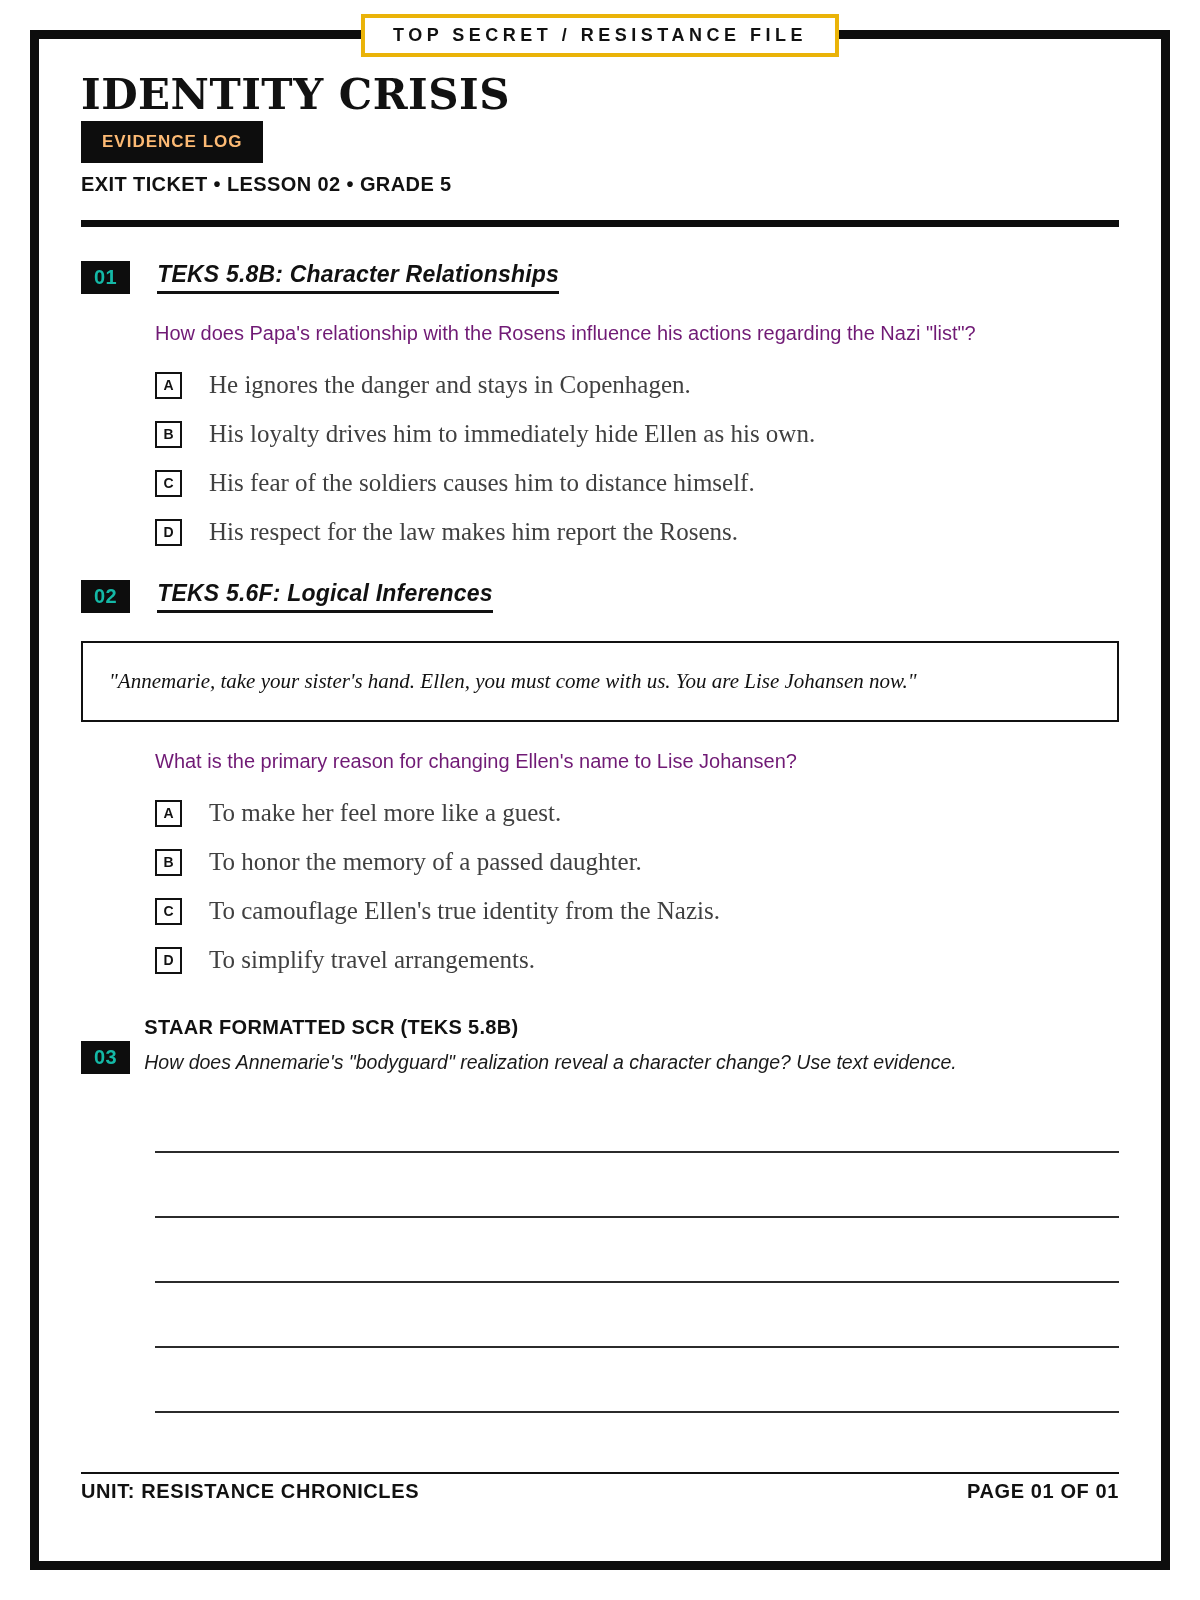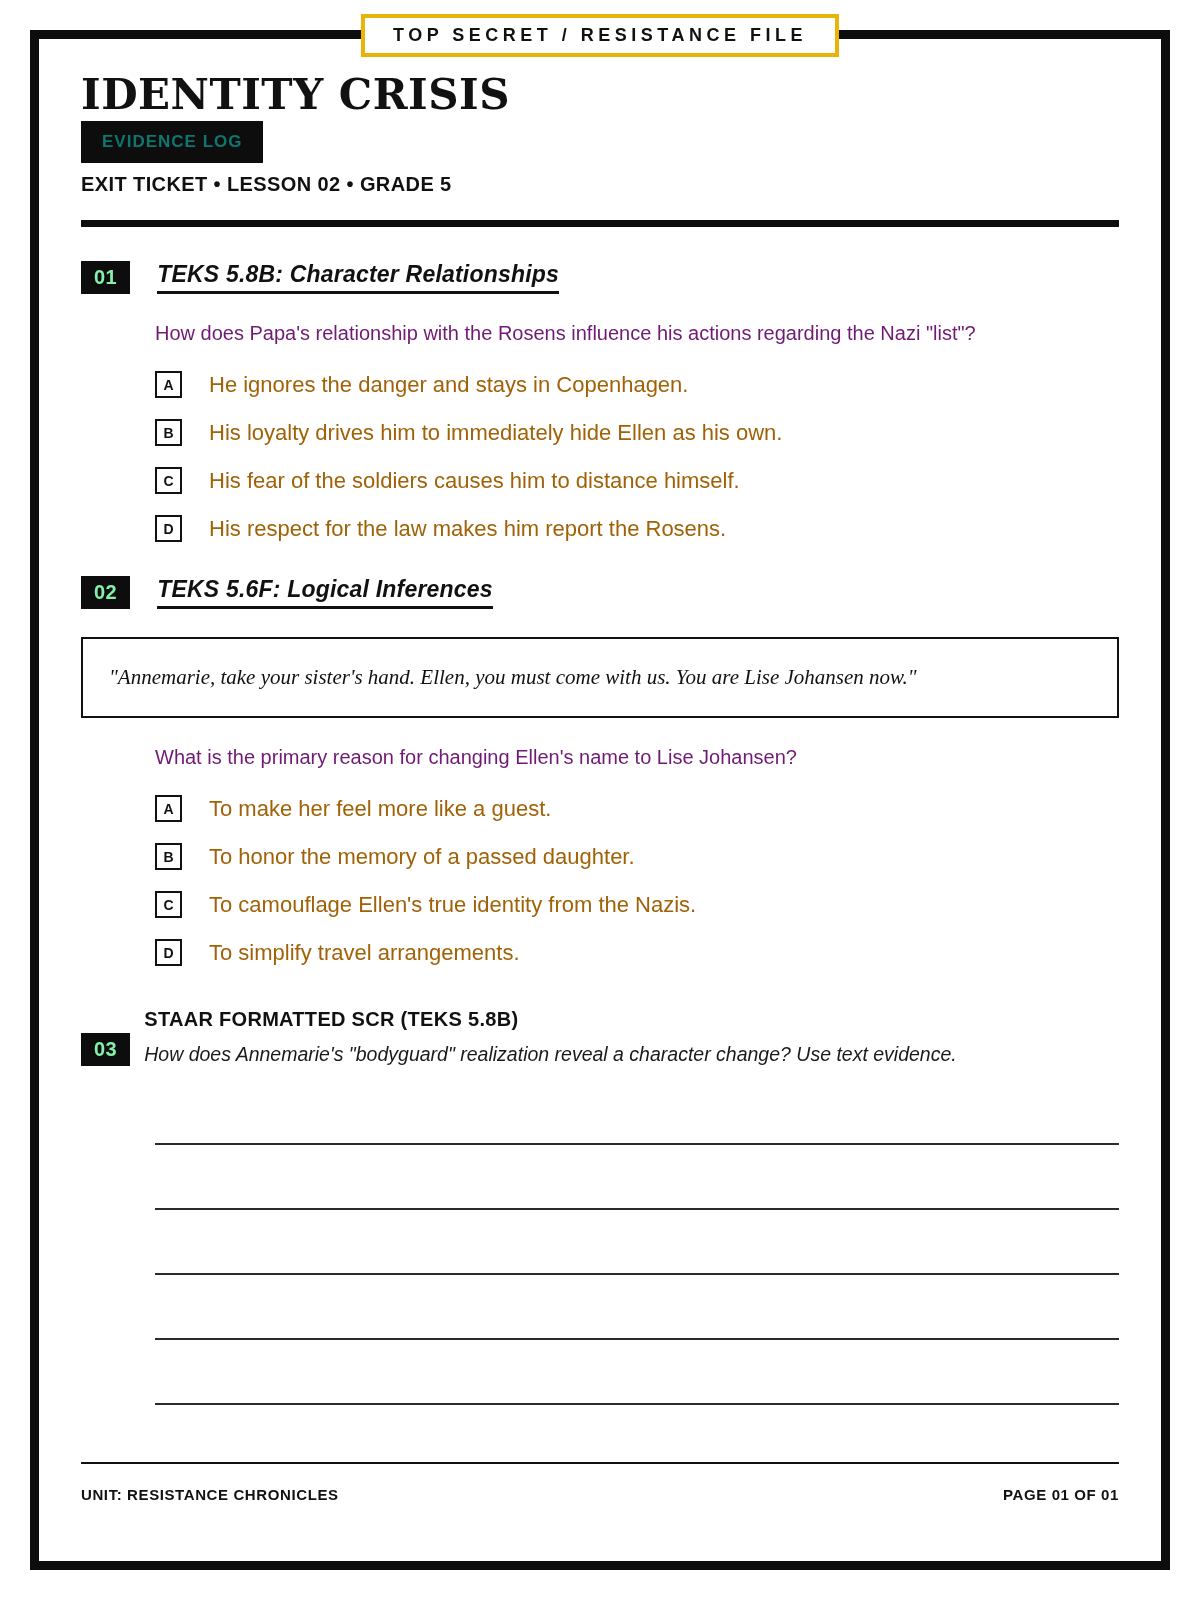--- a/index.html
+++ b/index.html
@@ -25,82 +25,82 @@
   .content {
     position:absolute; top:39px; left:39px; right:39px; bottom:39px;
     padding:34px 42px 0 42px;
   }
   .header-row { display:flex; justify-content:space-between; align-items:flex-start;flex-direction:column; }
   .doc-title {
     font-family:"DejaVu Serif", "Liberation Serif", serif;
     font-weight:800; font-size:42px; letter-spacing:0.5px; line-height:1.05;
   }
   .evidence-badge {
-    background:#0d0d0d; color:#0f766e;
+    background:#0d0d0d; color:#fdba74;
     font-weight:700; font-size:17px; letter-spacing:1px;
     padding:11px 21px; margin-top:4px;
   }
   .subtitle { font-weight:700; font-size:20px; letter-spacing:0.4px; margin-top:10px; }
   .fill-row {
     display:flex; align-items:flex-end;
     margin-top:32px;
     font-weight:700; font-size:15px; letter-spacing:0.5px;
   }
   .fill-label { padding-bottom:2px; white-space:nowrap; }
   .fill-line { border-bottom:2.5px solid #111; height:22px; }
   .line-name { width:350px; margin-left:16px; }
   .fill-gap { width:46px; }
   .line-date { flex:1; margin-left:16px; }
   .thick-rule { border-top:7px solid #0d0d0d; margin-top:24px; }
 
   .section-header { display:flex; align-items:center; gap:27px; margin-top:34px; }
   .num-box {
-    background:#0d0d0d; color:#86efac;
+    background:#0d0d0d; color:#14b8a6;
     font-weight:700; font-size:20px;
     padding:5px 13px; letter-spacing:0.5px;
     flex:0 0 auto;
   }
   .sec-title {
     font-size:23px; font-weight:700; font-style:italic;
     border-bottom:3px solid #111; padding-bottom:3px; letter-spacing:0.2px;
   }
   .sec-body { margin-left:74px; }
   .prompt {
     margin-top:24px; font-size:20px; line-height:1.55; color:#701a75; max-width:950px;
   }
   .options { margin-top:22px; }
   .option { display:flex; align-items:center; gap:27px; margin-bottom:21px; }
   .opt-box {
     width:27px; height:27px; border:2.5px solid #111;
     display:flex; align-items:center; justify-content:center;
     font-weight:700; font-size:14px; flex:0 0 auto; cursor:pointer;
   }
-  .opt-text { font-size:22px; color:#a16207; }
+  .opt-text { font-size:25px; color:#404040;font-family:Liberation Serif, serif; }
 
   .quote-box {
     margin-top:28px;
     border:2.5px solid #111;
     padding:26px 26px;
     font-family:"Liberation Serif", serif;
     font-style:italic; font-size:21px; color:#111;
   }
 
   .sec3-header { display:flex; align-items:flex-end; gap:14px; margin-top:40px; }
   .sec3-col { padding-top:2px; }
   .sec3-title { font-size:20px; font-weight:700; letter-spacing:0.3px; }
   .sec3-prompt { font-style:italic; font-size:19.5px; color:#1a1a1a; margin-top:12px; }
 
   .answer-lines { margin-left:74px; margin-top:14px; }
   .answer-line { height:65px; border-bottom:2px solid #2b2b2b; }
 
   .footer {
     position:absolute; left:42px; right:42px; bottom:58px;
-    border-top:2px solid #111; padding-top:22px;
+    border-top:2px solid #111; padding-top:6px;
     display:flex; justify-content:space-between;
-    font-weight:700; font-size:15px; letter-spacing:0.6px;
+    font-weight:700; font-size:20px; letter-spacing:0.6px;
   }
 </style>
 </head>
 <body>
 
 <div class="frame"></div>
 
 <div class="classification-tab">TOP SECRET / RESISTANCE FILE</div>
 
 <div class="content">

